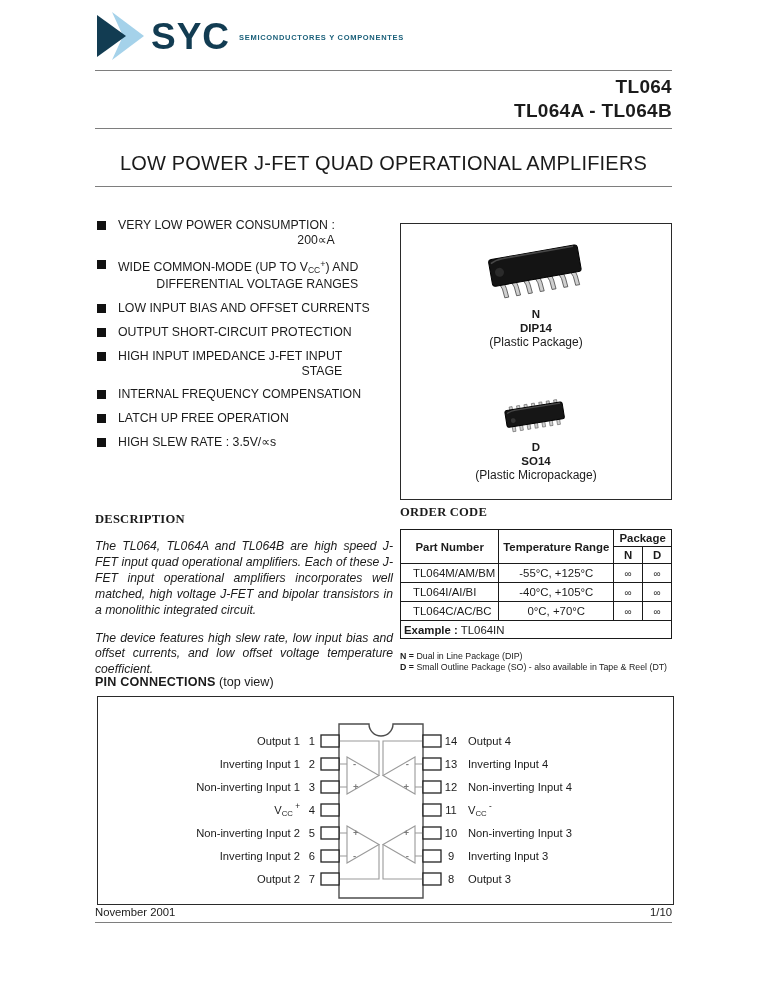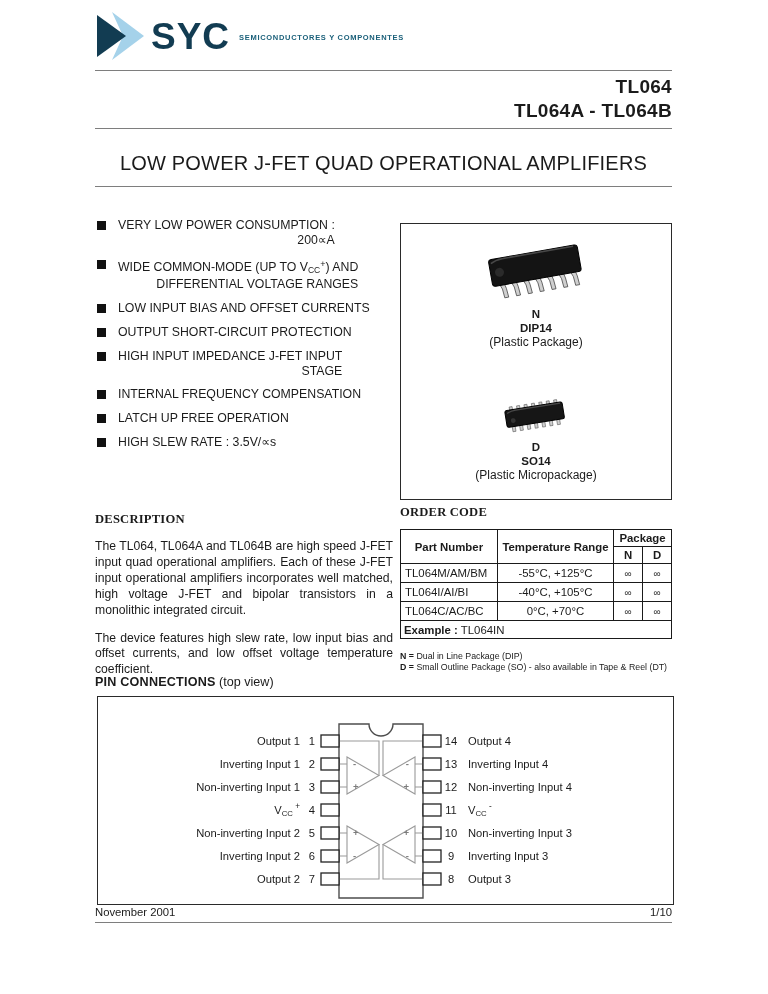--- a/index.html
+++ b/index.html
@@ -35,31 +35,31 @@
 
   
   .pkgbox { left:400px; top:223px; width:272px; height:277px; border:1.5px solid #2a2a2a; display:flex; flex-direction:column; align-items:center; }
   .pkg-group { display:flex; flex-direction:column; align-items:center; text-align:center; }
   .pkg-code, .pkg-name { font-size:11.5px; font-weight:bold; line-height:13.5px; }
   .pkg-desc { font-size:12px; line-height:14px; }
 
   
   .desc { left:95px; top:512px; width:298px; }
   .sec-heading { font-size:12.6px; font-weight:bold; letter-spacing:0.2px;font-family:Liberation Serif, serif; }
-  .desc p { margin-top:12px; font-size:12.2px; line-height:15.9px; text-align:justify; }
+  .desc p { margin-top:12px; font-size:12.2px; line-height:15.9px; text-align:justify;font-style:italic; }
 
   
   .order { left:400px; top:505px; width:272px; }
   .order table { border-collapse:collapse; width:272px; margin-top:9px; }
   .order th, .order td { border:1px solid #1a1a1a; font-size:11.4px; padding:2px 3px; }
   .order th { font-weight:bold; }
   .order .c-part { width:97px; }
   .order .c-temp { width:117px; text-align:center; }
   .order .c-nd { width:29px; text-align:center; }
-  .order td.cell-part { text-align:left; padding-left:4px; height:19px; }
+  .order td.cell-part { text-align:left; padding-left:12px; height:19px; }
   .order td.cell-temp { text-align:center; }
   .order td.cell-pkg { text-align:center; font-size:10px; color:#333; }
   .order td.example-cell { text-align:left; height:18px; }
   .order .ex-label { font-weight:bold; }
   .footnotes { margin-top:12px; font-size:8.8px; line-height:10.8px; color:#1b1b1b; }
   .fn-b { font-weight:bold; }
 
   
   .pincon-heading { left:95px; top:675px; font-size:12.6px; }
   .pincon-heading .bold { font-weight:bold; letter-spacing:0.2px; }

